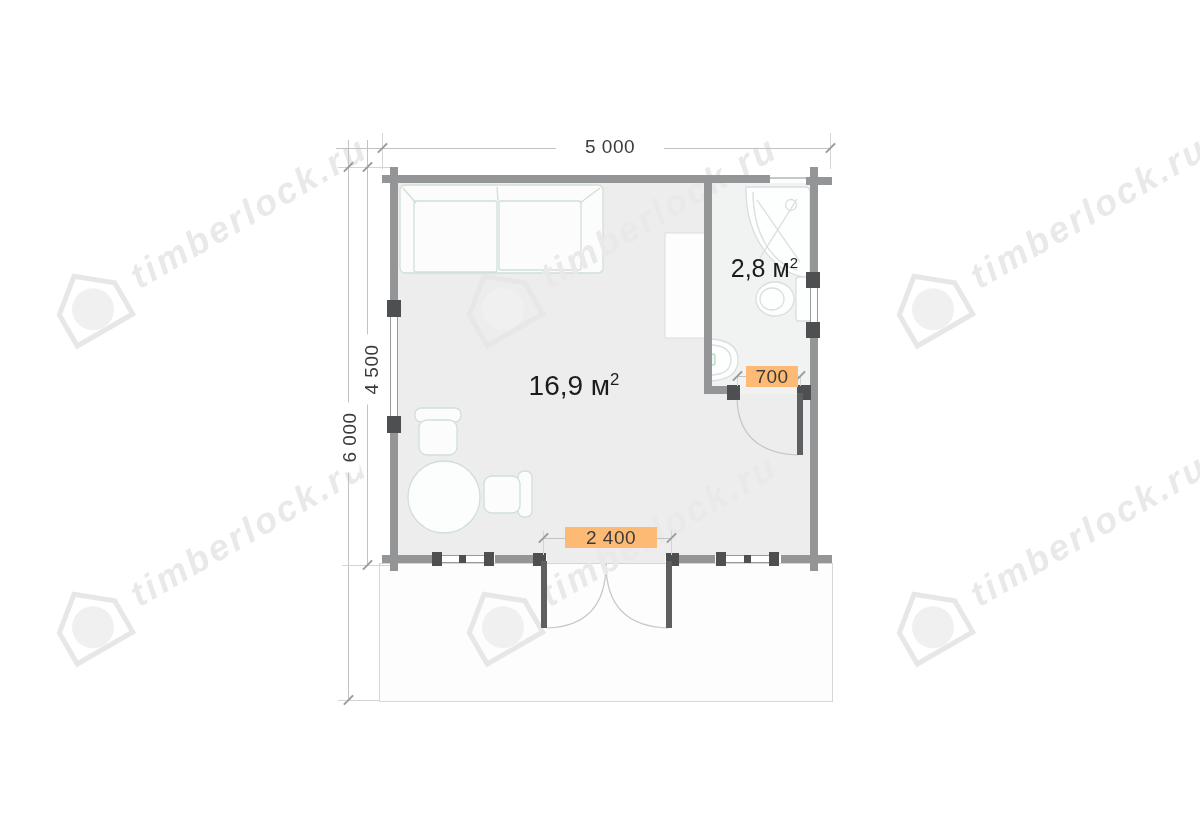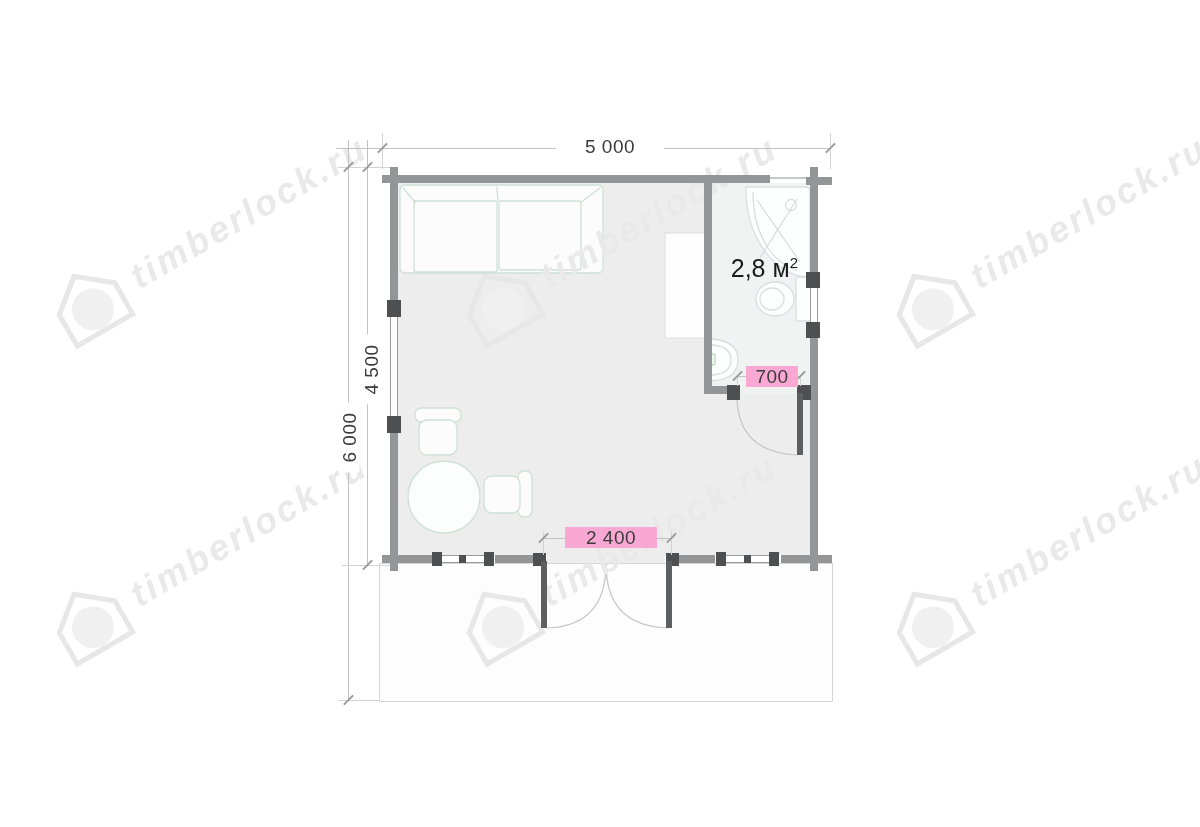--- a/index.html
+++ b/index.html
@@ -22,21 +22,21 @@
   .wall{background:#939596;}
   .wall-dark{background:#4d4f50;}
   .leaf{background:#5d5f61;}
   .glaze-h{background:#ffffff;border-top:1px solid #9a9a9a;border-bottom:1px solid #9a9a9a;box-sizing:border-box;}
   .glaze-v{background:#ffffff;border-left:1px solid #9a9a9a;border-right:1px solid #9a9a9a;box-sizing:border-box;}
   
   .dimline{background:#c2c2c2;}
   .extline{background:#d4d4d4;}
   .tick{position:absolute;width:13px;height:2px;background:#9b9b9b;transform:rotate(-45deg);}
   .dimtext{position:absolute;font-size:19px;color:#3b3b3b;text-align:center;letter-spacing:0.5px;background:#ffffff;padding:0 4px;line-height:21px;}
-  .dimtext.on-gray{background:#f9a8d4;}
+  .dimtext.on-gray{background:#fdba74;}
   .rot{transform:rotate(-90deg);}
   .arealabel{position:absolute;color:#1c1c1c;text-align:center;}
   .arealabel sup{font-size:60%;}
   svg{position:absolute;left:0;top:0;}
 </style>
 </head>
 <body>
 
 <div id="canvas">
 
@@ -208,17 +208,20 @@
   <div class="tick" style="left:665px;top:537px;"></div>
   <div class="tick" style="left:731px;top:375px;"></div>
   <div class="tick" style="left:794px;top:375px;"></div>
 
   <div class="dimtext" style="left:556px;top:136px;width:100px;">5 000</div>
   <div class="dimtext rot" style="left:336px;top:359px;width:62px;">4 500</div>
   <div class="dimtext rot" style="left:314px;top:427px;width:62px;">6 000</div>
   <div class="dimtext on-gray" style="left:746px;top:366px;width:44px;">700</div>
   <div class="dimtext on-gray" style="left:565px;top:527px;width:84px;">2 400</div>
 
+  <div class="arealabel" style="left:504px;top:370px;width:140px;font-size:28px;">
+    <span>16,9 м</span><sup>2</sup>
+  </div>
   <div class="arealabel" style="left:698px;top:254px;width:100px;font-size:25px;text-align:right;">
     <span>2,8 м</span><sup>2</sup>
   </div>
 
 </div>
 
 </body></html>

